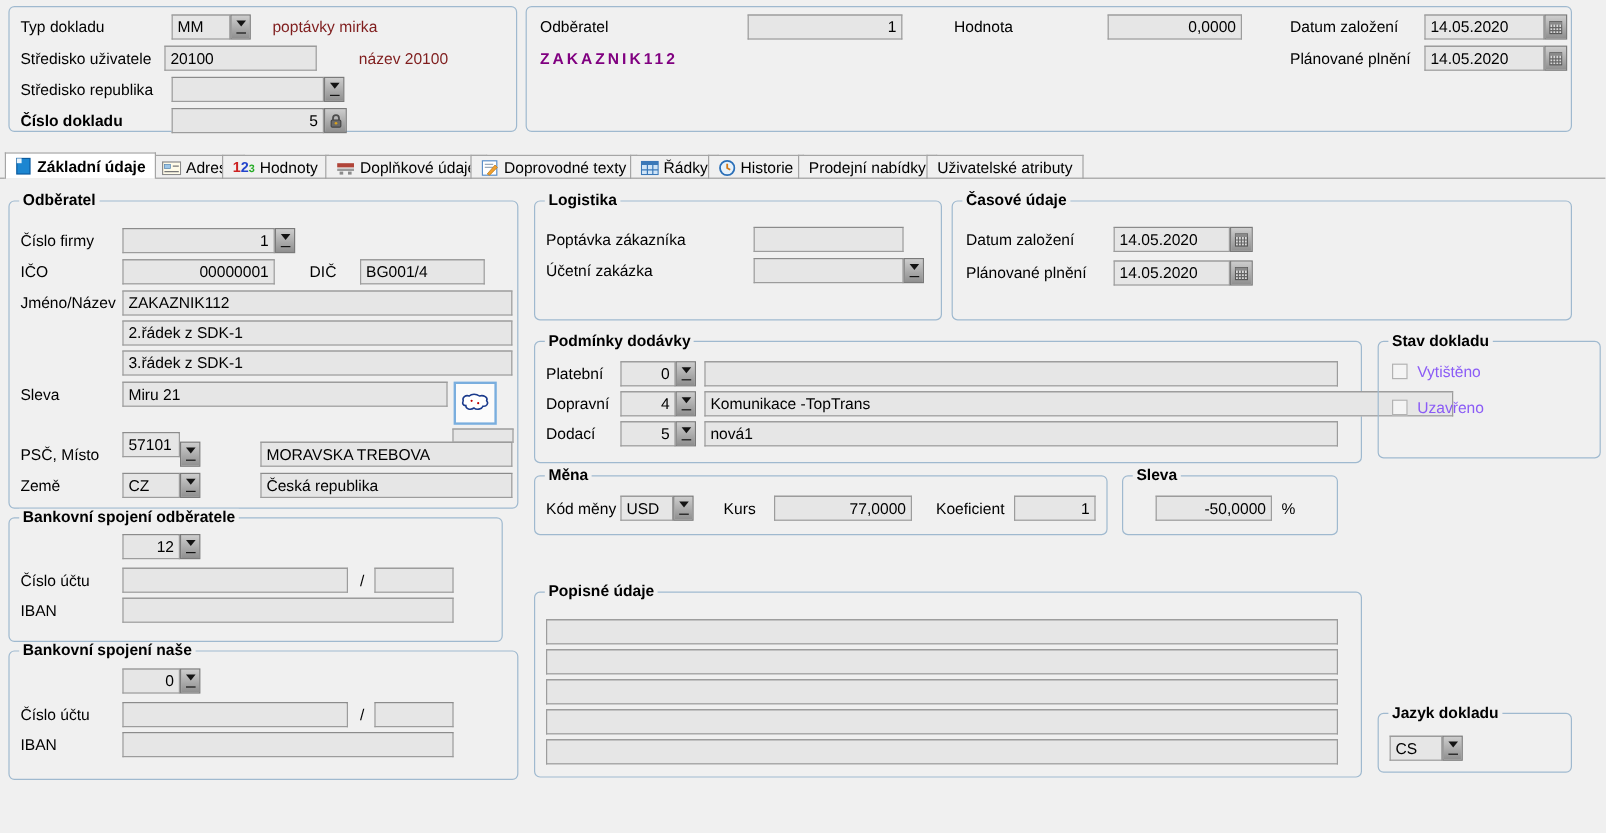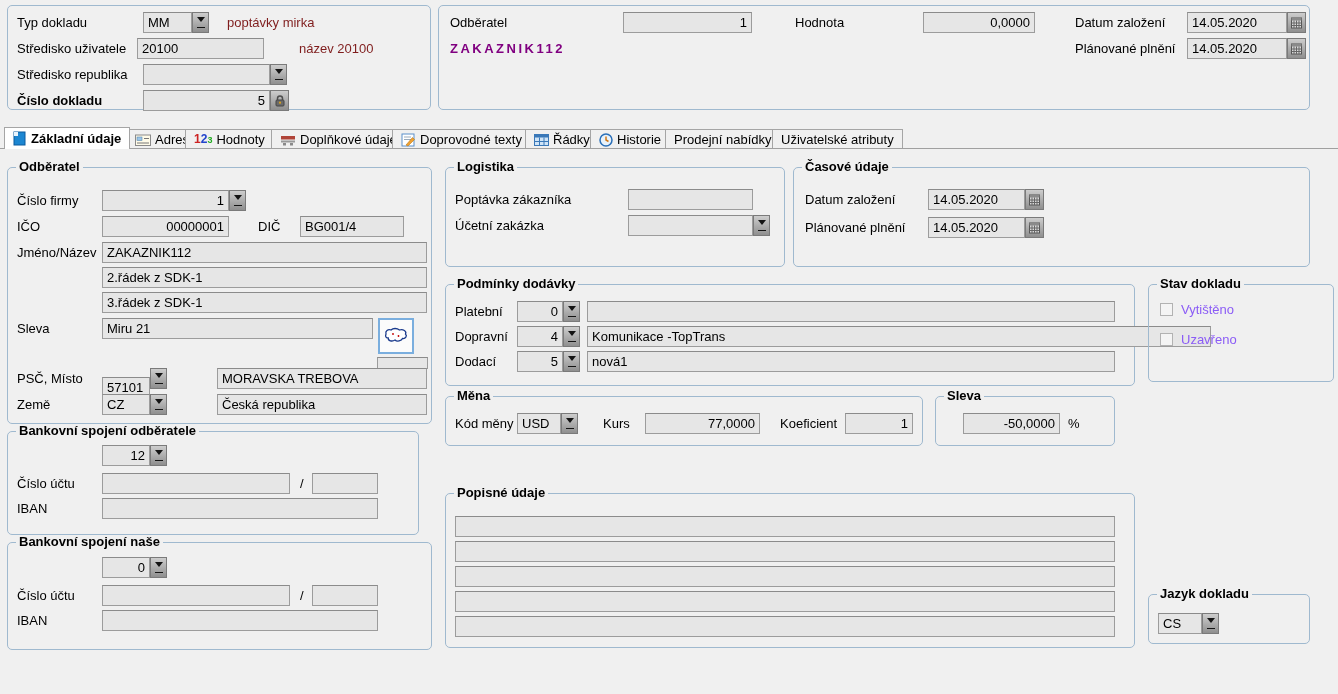--- a/index.html
+++ b/index.html
@@ -208,21 +208,21 @@
 <div class="mapbtn" style="left:378px;top:318px">
   <svg width="27" height="22">
       <path d="M3 9 C2 6 5 4 8 5 C10 3 14 3 16.5 5 C20 4 24 6 22.5 9 C24.5 11 22.5 14 19.5 13.5 C18.5 16 14 17 12 15 C9 17 5 15.8 5.2 13 C2.5 13 2.2 11 3 9 Z" fill="#ffffff" stroke="#1a3a8c" stroke-width="1.3"></path>
       <circle cx="10" cy="9" r="0.9" fill="#c00000"></circle>
       <circle cx="15.5" cy="11" r="0.9" fill="#c00000"></circle>
     </svg>
 </div>
 <div class="fld small" style="left:377px;top:357px;width:51px"></div>
 
 <div class="lbl" style="left:17px;top:368px">PSČ, Místo</div>
-<div class="fld" style="left:102px;top:377px;width:48px">57101</div>
+<div class="fld" style="left:102px;top:360px;width:48px">57101</div>
 <div class="cbtn" style="left:150px;top:368px">
     <i class="carr"></i>
     <i class="cul"></i>
   </div>
 <div class="fld" style="left:217px;top:368px;width:210px">MORAVSKA TREBOVA</div>
 
 <div class="lbl" style="left:17px;top:394px">Země</div>
 <div class="fld" style="left:102px;top:394px;width:48px">CZ</div>
 <div class="cbtn" style="left:150px;top:394px">
     <i class="carr"></i>

